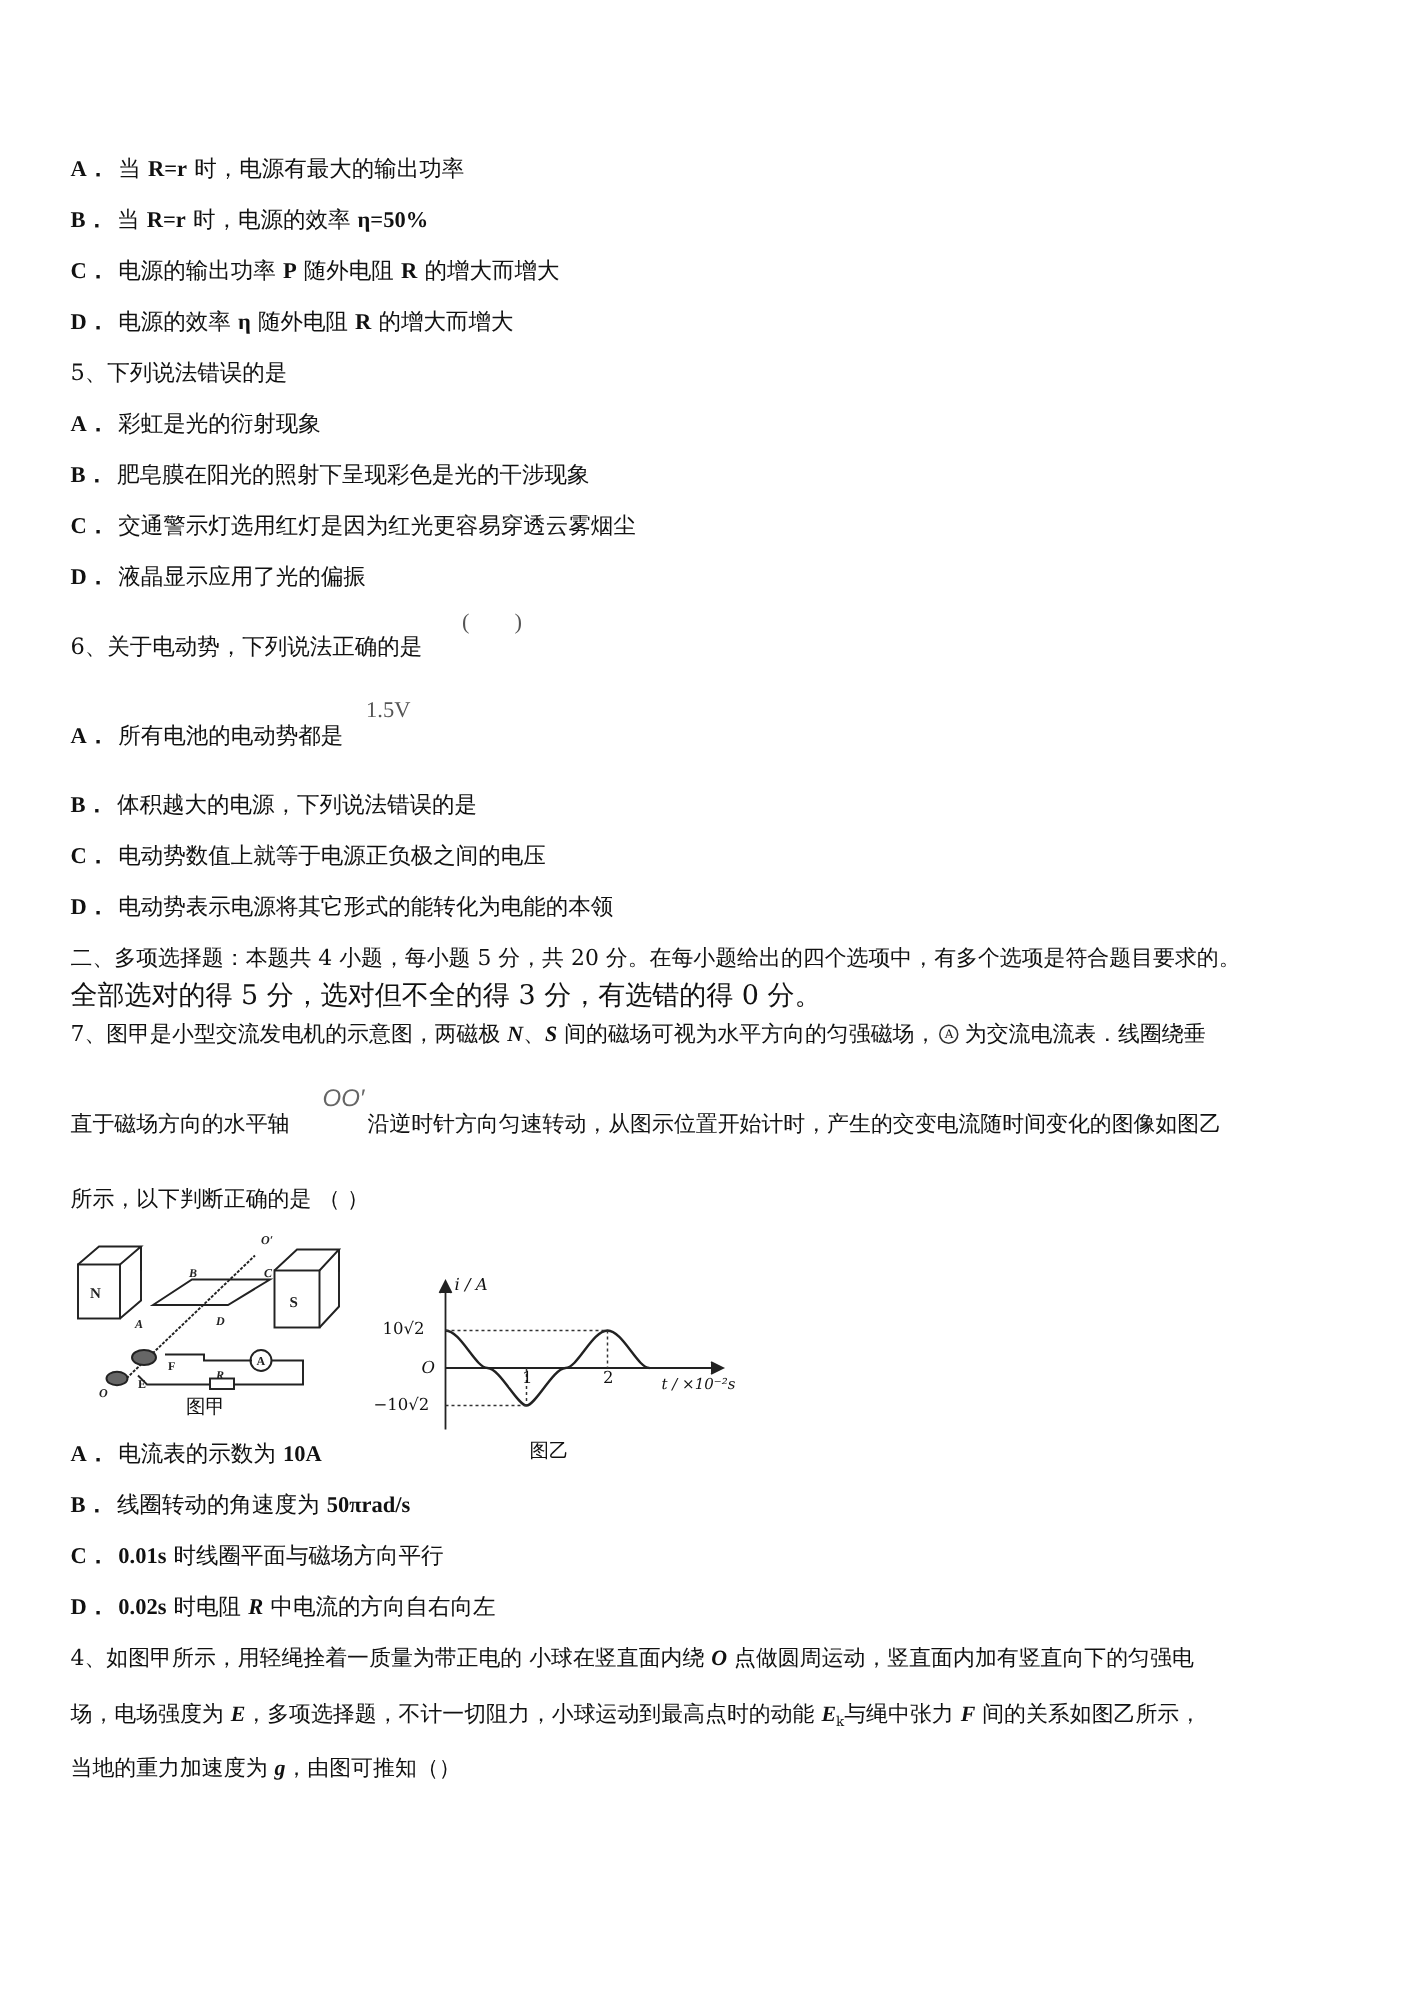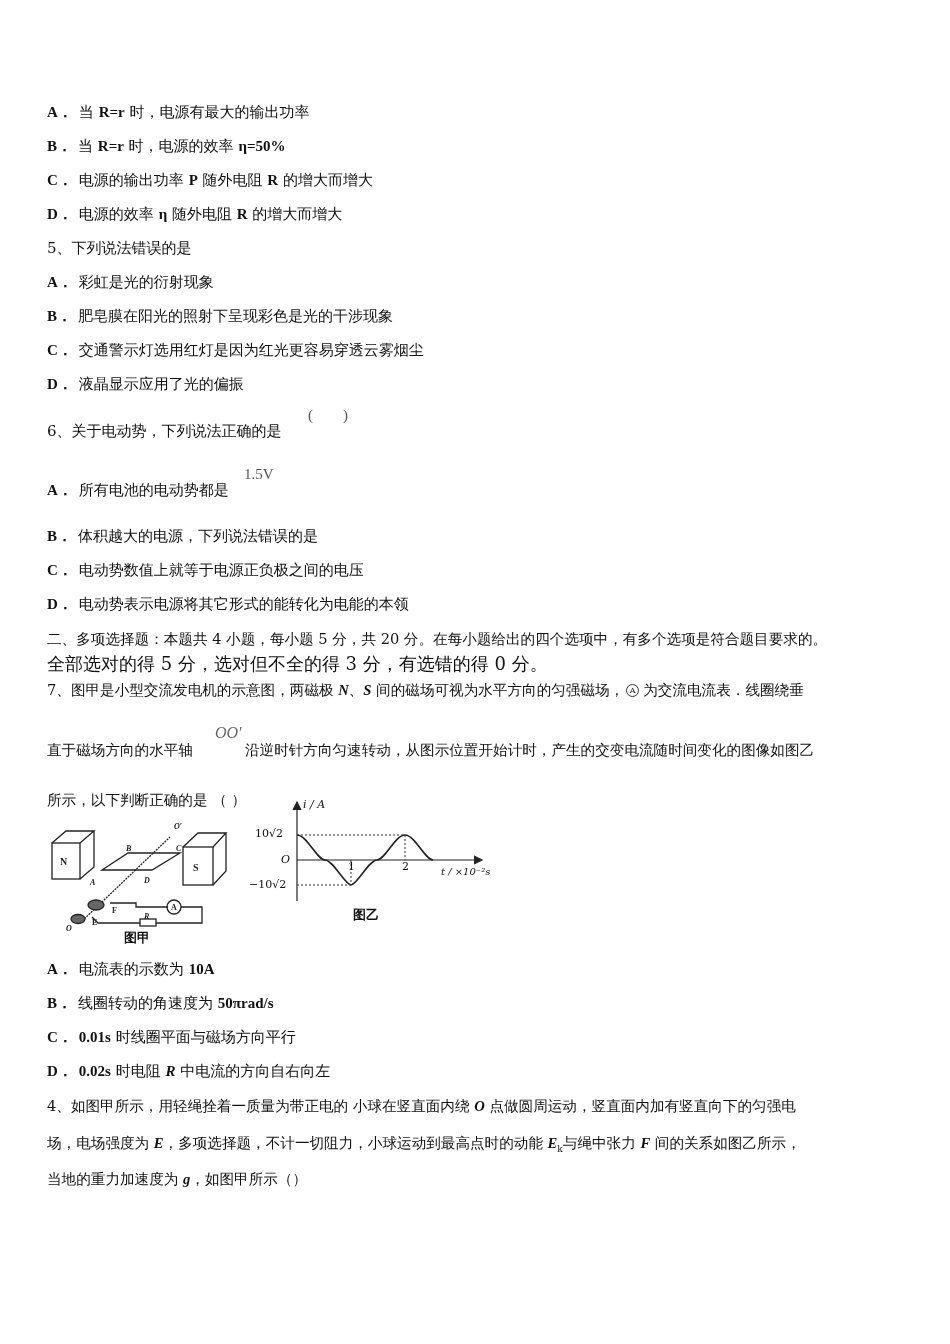--- a/index.html
+++ b/index.html
@@ -4,21 +4,21 @@
 <style>
   html, body { margin:0; padding:0; background:#ffffff; }
   body { width:950px; height:1344px; position:relative; overflow:hidden;
          font-family:"DejaVu Serif","Liberation Serif",serif; color:#111; }
   .line { position:absolute; left:47px; font-size:15px; line-height:20px; white-space:nowrap; }
   .b { font-weight:bold; font-family:"Liberation Serif",serif; }
   .lbl { font-weight:bold; font-family:"Liberation Serif",serif; margin-right:6px; }
   .it { font-style:italic; font-weight:bold; font-family:"Liberation Serif",serif; }
   .math { position:absolute; font-family:"Liberation Serif",serif; font-size:15px; color:#555; }
   .fig { position:absolute; }
-  .caption { font-size:13px; font-weight:bold; }
+  .caption { font-size:13px; font-weight:normal; }
 </style>
 </head>
 <body>
 
 <div class="line" style="top:102px">
   <span class="lbl">A．</span><span>当 </span><span class="b">R=r</span><span> 时，电源有最大的输出功率</span>
 </div>
 <div class="line" style="top:136px">
   <span class="lbl">B．</span><span>当 </span><span class="b">R=r</span><span> 时，电源的效率 </span><span class="b">η=50%</span>
 </div>
@@ -45,21 +45,21 @@
 
 <div class="line" style="top:629px;font-size:14.6px">二、多项选择题：本题共 4 小题，每小题 5 分，共 20 分。在每小题给出的四个选项中，有多个选项是符合题目要求的。</div>
 <div class="line" style="top:654px;font-size:18px">全部选对的得 5 分，选对但不全的得 3 分，有选错的得 0 分。</div>
 
 <div class="line" style="top:680px;font-size:14.6px">
   <span>7、图甲是小型交流发电机的示意图，两磁极 </span><span class="it">N</span><span>、</span><span class="it">S</span><span> 间的磁场可视为水平方向的匀强磁场，</span><span style="display:inline-block;width:11px;height:11px;border:1px solid #333;border-radius:50%;font-size:8px;line-height:11px;text-align:center;vertical-align:2px;margin:0 4px 0 2px">A</span><span>为交流电流表．线圈绕垂</span>
 </div>
 <div class="line" style="top:740px;font-size:14.6px">
   <span>直于磁场方向的水平轴</span><span style="display:inline-block;width:52px"></span><span>沿逆时针方向匀速转动，从图示位置开始计时，产生的交变电流随时间变化的图像如图乙</span>
 </div>
-<div class="math" style="left:215px;top:724px;font-style:italic;font-family:Liberation Serif, serif;font-size:16px;color:#666">OO′</div>
+<div class="math" style="left:215px;top:724px;font-style:italic;font-family:Liberation Sans, sans-serif;font-size:16px;color:#666">OO′</div>
 <div class="line" style="top:790px;font-size:14.6px">所示，以下判断正确的是 （ ）</div>
 
 <div class="fig" style="left:40px;top:815px;width:200px;height:135px">
   <svg width="200" height="135" viewBox="0 0 200 135">
     <g fill="none" stroke="#222" stroke-width="1.3">
 
       <rect x="12" y="28" width="28" height="36" fill="#fff"></rect>
       <path d="M12 28 L26 16 L54 16 L40 28 M54 16 L54 52 L40 64"></path>
 
       <rect x="143" y="32" width="30" height="38" fill="#fff"></rect>
@@ -89,21 +89,21 @@
       <text x="26" y="116" font-style="italic" font-size="8">O</text>
       <text x="52" y="110" font-size="8">E</text>
       <text x="72" y="98" font-size="8">F</text>
       <text x="104" y="104" font-style="italic" font-size="8">R</text>
       <text x="131" y="95" font-size="8">A</text>
     </g>
   </svg>
   <div class="caption" style="position:absolute;left:84px;top:114px">图甲</div>
 </div>
 
-<div class="fig" style="left:245px;top:796px;width:270px;height:128px">
+<div class="fig" style="left:245px;top:848px;width:270px;height:128px">
   <svg width="270" height="128" viewBox="0 0 270 128">
     <g stroke="#222" fill="none" stroke-width="1.2">
       <path d="M52 105 L52 8"></path>
       <path d="M48 14 L52 6 L56 14" fill="#222"></path>
       <path d="M52 64 L235 64"></path>
       <path d="M229 60 L237 64 L229 68" fill="#222"></path>
       <path d="M52 39 C62 39 72 64 80 64 C88 64 100 89 106 89 C112 89 124 64 132 64 C140 64 150 39 160 39 C170 39 180 64 188 64" stroke-width="1.6"></path>
     </g>
     <g stroke="#333" stroke-dasharray="2,2" stroke-width="1">
       <path d="M52 39 L160 39"></path>
@@ -127,14 +127,14 @@
 <div class="line" style="top:1027px"><span class="lbl">C．</span><span class="b">0.01s</span><span> 时线圈平面与磁场方向平行</span></div>
 <div class="line" style="top:1061px"><span class="lbl">D．</span><span class="b">0.02s</span><span> 时电阻 </span><span class="it">R</span><span> 中电流的方向自右向左</span></div>
 
 <div class="line" style="top:1096px;font-size:14.6px">
   <span>4、如图甲所示，用轻绳拴着一质量为带正电的 小球在竖直面内绕 </span><span class="it">O</span><span> 点做圆周运动，竖直面内加有竖直向下的匀强电</span>
 </div>
 <div class="line" style="top:1133px;font-size:14.6px">
   <span>场，电场强度为 </span><span class="it">E</span><span>，多项选择题，不计一切阻力，小球运动到最高点时的动能 </span><span class="it">E</span><sub style="font-size:9px">k</sub><span>与绳中张力 </span><span class="it">F</span><span> 间的关系如图乙所示，</span>
 </div>
 <div class="line" style="top:1169px;font-size:14.6px">
-  <span>当地的重力加速度为 </span><span class="it">g</span><span>，如图甲所示（）</span>
+  <span>当地的重力加速度为 </span><span class="it">g</span><span>，由图可推知（）</span>
 </div>
 
 </body></html>

